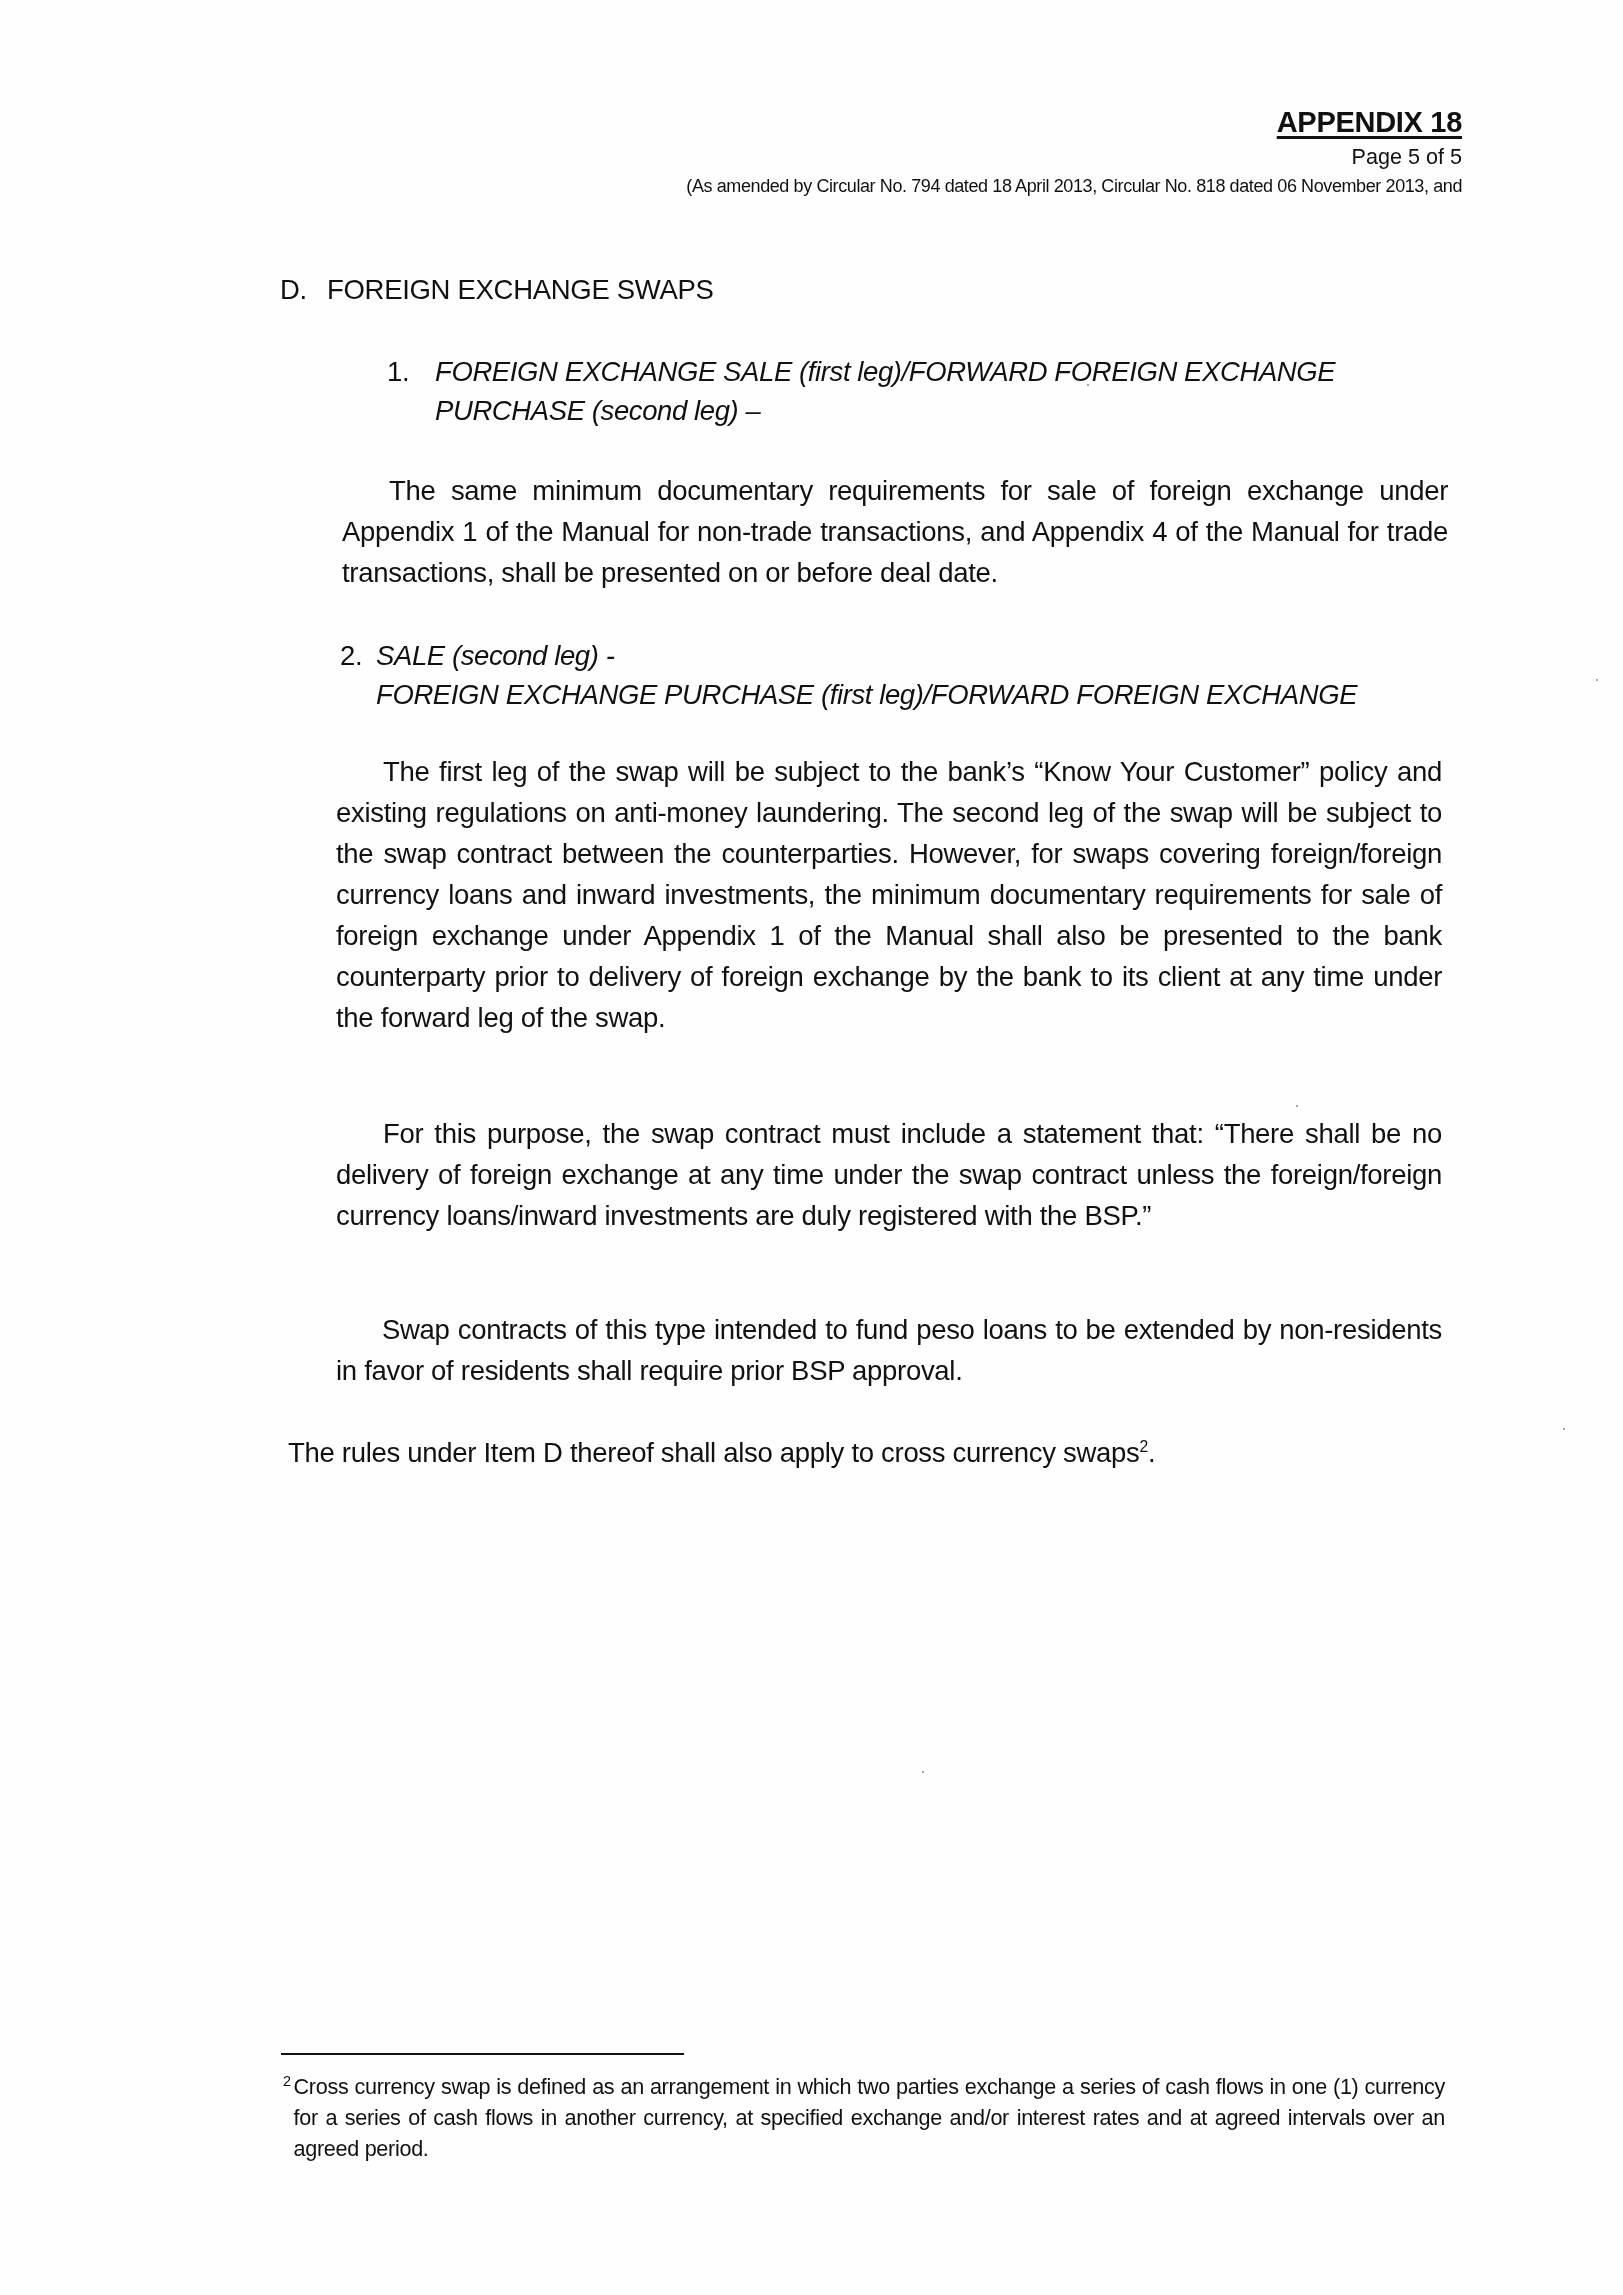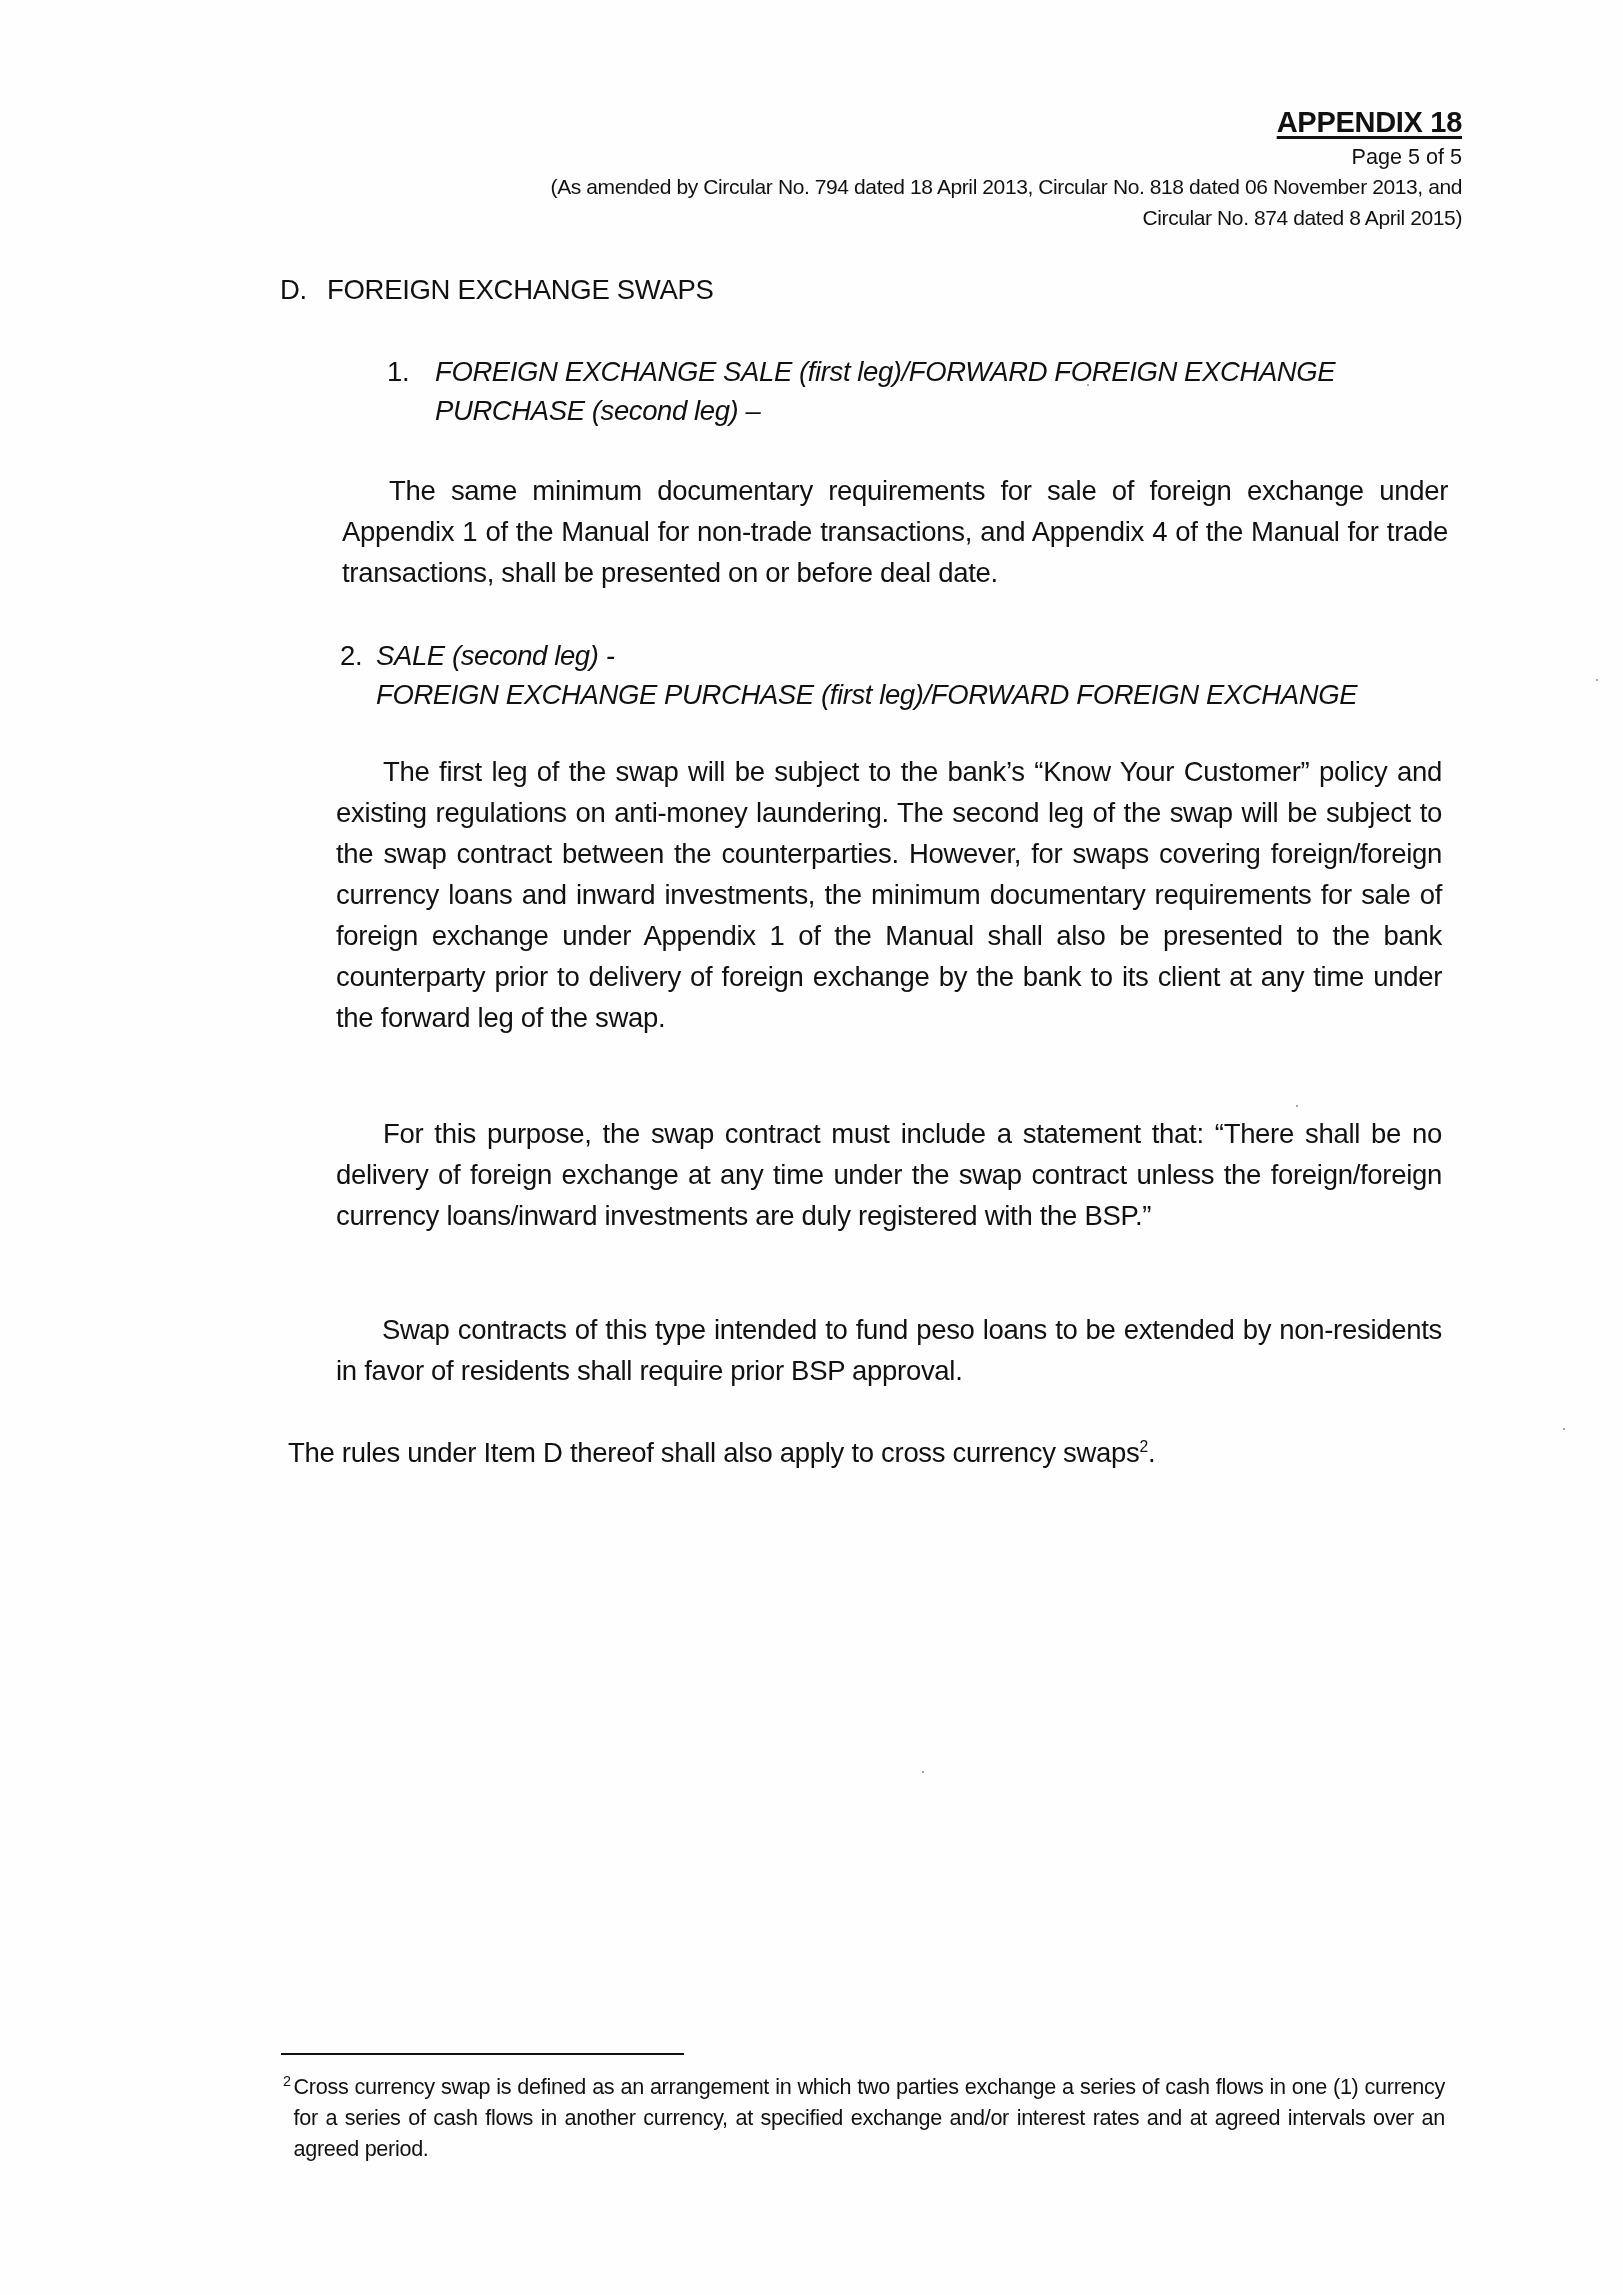--- a/index.html
+++ b/index.html
@@ -10,21 +10,21 @@
     .page { position: absolute; left: 0; top: 0; width: 1623px; height: 2295px; background: #fefefe; padding-left: 8px; }
 
     
     .header { position: absolute; right: 169px; top: 103px; text-align: right; }
     .appendix-title {
       font-weight: bold; font-size: 29px; text-decoration: underline;
       text-decoration-thickness: 2.6px; text-underline-offset: 3.9px; line-height: 38px;
       letter-spacing: -0.3px;
     }
     .page-number { font-size: 21.6px; line-height: 29px; margin-top: 1.3px; }
-    .amend-line { font-size: 21px; line-height: 31px; letter-spacing: -0.4px; }
+    .amend-line { font-size: 18px; line-height: 31px; letter-spacing: -0.4px; }
 
     
     .section-title {
       position: absolute; left: 280px; top: 270px;
       font-weight: normal; font-size: 27.5px; line-height: 39px; letter-spacing: -0.3px;
     }
     .section-letter { display: inline-block; width: 47px; }
 
     
     .item {
@@ -69,21 +69,20 @@
   </style>
 </head>
 <body>
 
 <div class="page">
 
   <div class="header">
     <div class="appendix-title">APPENDIX 18</div>
     <div class="page-number">Page 5 of 5</div>
     <div class="amend-line">(As amended by Circular No. 794 dated 18 April 2013, Circular No. 818 dated 06 November 2013, and</div>
-    <div class="amend-line">Circular No. 874 dated 8 April 2015)</div>
   </div>
 
   <div class="section-title">
     <span class="section-letter">D.</span><span>FOREIGN EXCHANGE SWAPS</span>
   </div>
 
   <div class="item item-1" style="left:387px;">
     <span class="num" style="left:0;">1.</span>
     <div style="margin-left:48px;">
       <span class="head-text">FOREIGN EXCHANGE SALE (first leg)/FORWARD FOREIGN EXCHANGE</span>

